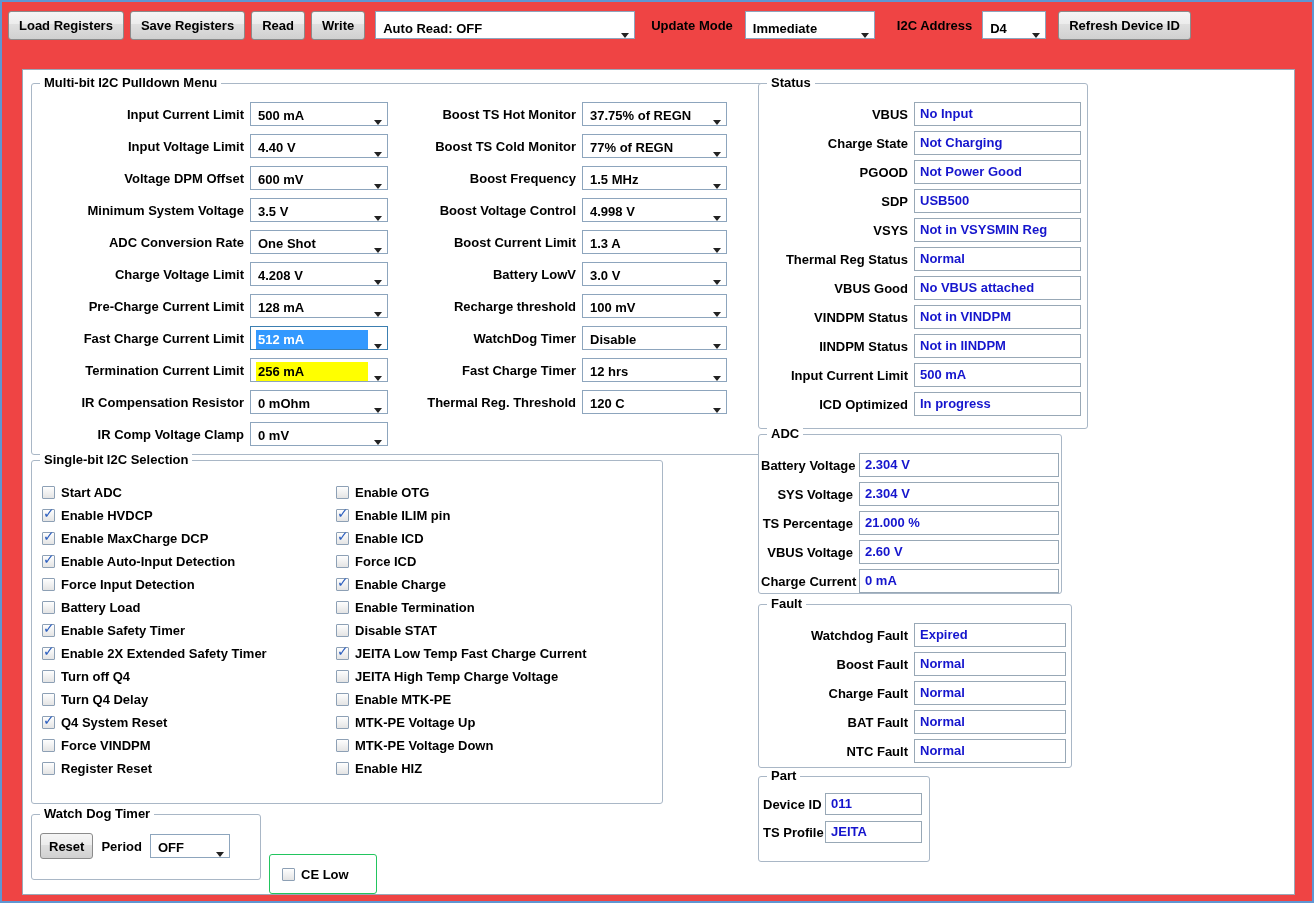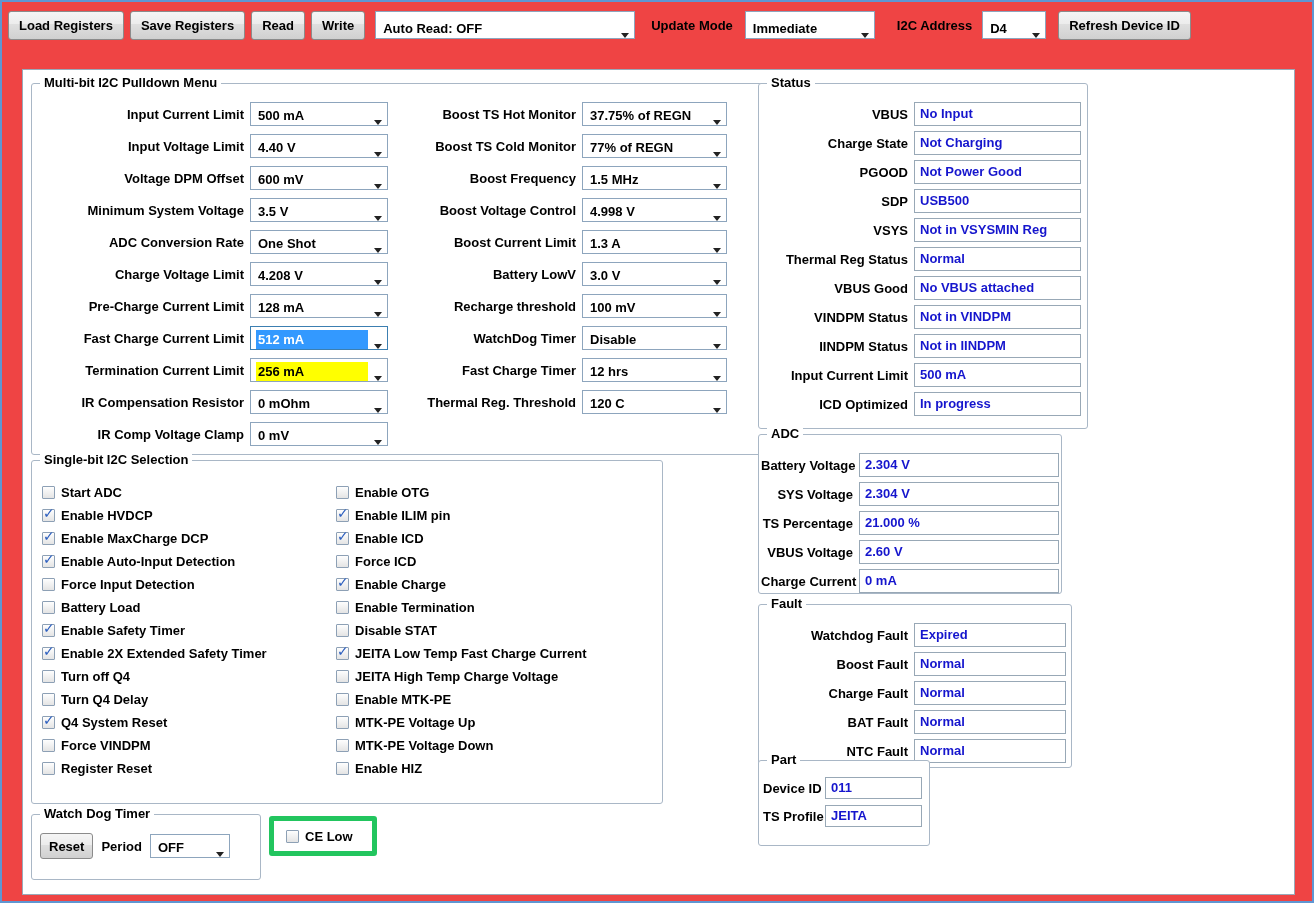--- a/index.html
+++ b/index.html
@@ -97,22 +97,22 @@
   .checkbox.checked .mark { display: block; }
   .cb-label { white-space: nowrap; }
 
   
   .watchdog { left: 8px; top: 744px; width: 230px; height: 66px; }
   .wd-body { display: flex; align-items: center; padding: 18px 0 0 8px; }
   .wd-reset { height: 26px; padding: 0 8px; }
   .wd-label { margin: 0 8px 0 8px; }
   .wd-combo { width: 80px; }
   .celow-box {
-    position: absolute; left: 246px; top: 746px; width: 108px; height: 40px;
-    border: 5px solid #22c55e; border-radius: 3px;
+    position: absolute; left: 246px; top: 784px; width: 108px; height: 40px;
+    border: 1px solid #22c55e; border-radius: 3px;
     display: flex; align-items: center; padding-left: 12px;
   }
 
   
   .st-row { display: flex; align-items: center; margin-bottom: 5px; }
   .st-label { text-align: right; padding-right: 6px; white-space: nowrap; }
   .st-value {
     border: 1px solid #98a8b6; background: #fff;
     height: 24px; line-height: 22px; padding-left: 5px;
     color: #1515cd; font-weight: bold; white-space: nowrap; overflow: hidden;
@@ -125,21 +125,21 @@
   .adc { left: 735px; top: 364px; width: 304px; height: 160px; }
   .adc .rows { padding: 18px 0 2px 2px; }
   .adc .st-label { width: 98px; }
   .adc .st-value { width: 200px; }
 
   .fault { left: 735px; top: 534px; width: 314px; height: 164px; }
   .fault .rows { padding: 18px 0 0 2px; }
   .fault .st-label { width: 153px; }
   .fault .st-value { width: 152px; }
 
-  .part { left: 735px; top: 690px; width: 172px; height: 86px; }
+  .part { left: 735px; top: 706px; width: 172px; height: 86px; }
   .part .rows { padding: 16px 0 0 4px; }
   .part .st-row { margin-bottom: 6px; }
   .part .st-label { width: 62px; }
   .part .st-value { width: 97px; height: 22px; line-height: 20px; }
 </style>
 </head>
 <body>
 
 <div class="page">
 

